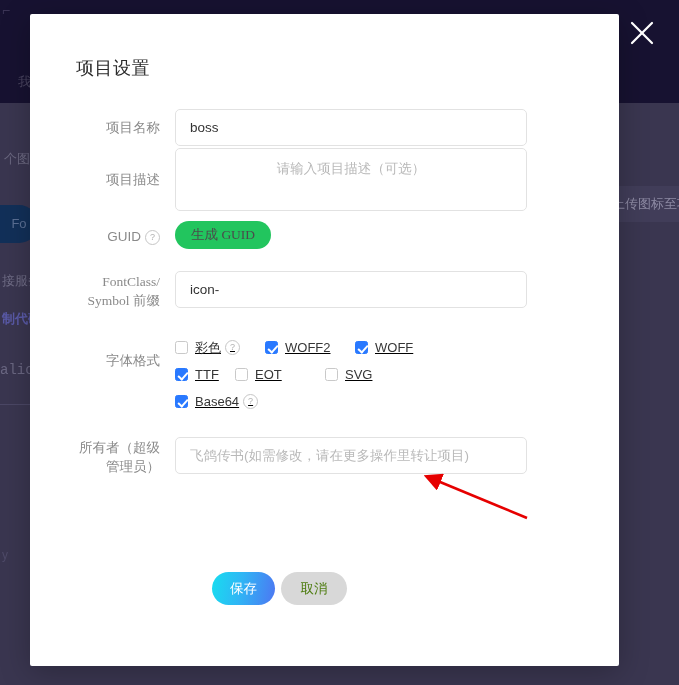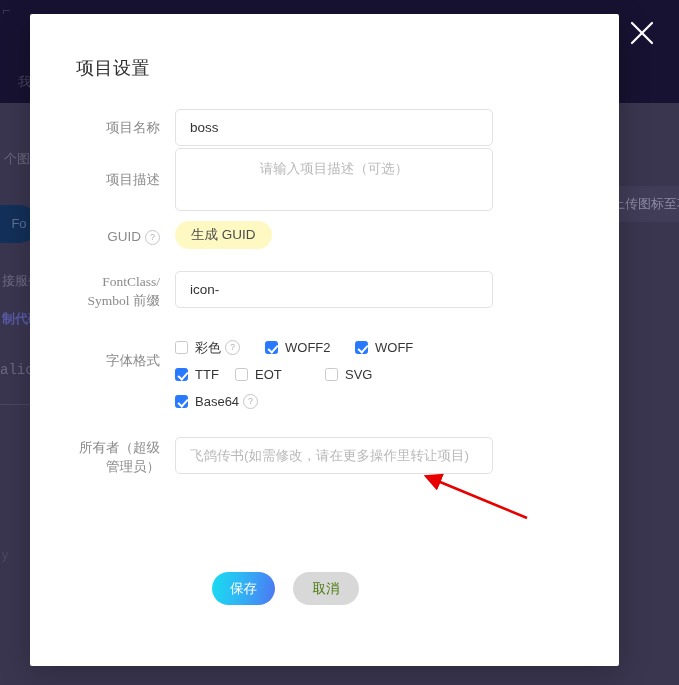--- a/index.html
+++ b/index.html
@@ -36,43 +36,43 @@
          border-radius:2px;z-index:20;box-shadow:0 6px 30px rgba(0,0,0,.25);overflow:hidden;}
   .modal-title{position:absolute;left:46px;top:42px;font-size:18px;color:#2b2b2b;letter-spacing:.5px;}
 
   .form{position:absolute;left:0;top:95px;width:100%;}
   .row{display:flex;align-items:flex-start;margin-bottom:2px;}
   .lbl{width:145px;flex:0 0 145px;text-align:right;padding-right:15px;box-sizing:border-box;
        font-size:13.5px;color:#8a8a8a;line-height:19px;padding-top:9px;}
   .lbl.two{padding-top:2px;font-family:Liberation Serif, serif;}
   .ctrl{flex:1;}
 
-  .inp{width:318px;height:37px;box-sizing:border-box;border:1px solid #e2e2e2;border-radius:5px;
+  .inp{width:352px;height:37px;box-sizing:border-box;border:1px solid #e2e2e2;border-radius:5px;
        background:#fff;padding:16px 14px;font-size:13.5px;color:#333;outline:none;
        font-family:"Liberation Sans","DejaVu Sans",sans-serif;}
   .inp::placeholder{color:#b9b9b9;}
   textarea.inp{height:63px;padding-top:10px;resize:none;line-height:19px;text-align:center;}
 
   .help{display:inline-block;width:13px;height:13px;border:1px solid #c6c6c6;border-radius:50%;
         font-size:9px;line-height:12px;text-align:center;color:#b0b0b0;vertical-align:1px;margin-left:4px;
         font-family:"Liberation Sans",sans-serif;cursor:pointer;}
 
   .guid-btn{display:inline-block;height:28px;line-height:28px;padding:0 16px;border-radius:14px;
-            background:#fef9c3;color:#4b4b4b;font-size:13.5px;cursor:pointer;user-select:none;}
-
-  .cbgrid{display:flex;flex-wrap:wrap;width:320px;}
+            background:#22c55e;color:#4b4b4b;font-size:13.5px;cursor:pointer;user-select:none;font-family:Liberation Serif, serif;}
+
+  .cbgrid{display:flex;flex-wrap:wrap;width:320px;text-decoration:underline;}
   .cbcell{width:90px;display:flex;align-items:center;height:27px;font-size:13px;color:#363636;}
   .cbcell:nth-child(4n){width:60px;}
   .box{width:13px;height:13px;border:1.5px solid #c9c9c9;border-radius:2.5px;background:#fff;
        margin-right:7px;flex:0 0 13px;box-sizing:border-box;position:relative;cursor:pointer;}
   .box.on{background:#2979ff;border-color:#2979ff;}
   .box.on:after{content:"";position:absolute;left:3.5px;top:0.5px;width:4px;height:8px;
                 border:solid #fff;border-width:0 2px 2px 0;transform:rotate(42deg);}
 
-  .btns{position:absolute;left:182px;top:558px;display:flex;gap:18px;}
+  .btns{position:absolute;left:182px;top:558px;display:flex;gap:6px;}
   .btn{height:33px;line-height:33px;border-radius:17px;font-size:13.5px;text-align:center;cursor:pointer;user-select:none;}
   .btn-save{width:63px;color:#fff;background:linear-gradient(100deg,#18ddef 0%,#2fb6f5 45%,#4d76f2 100%);}
   .btn-cancel{width:66px;color:#4d7c0f;background:#d8d8d8;}
 
   
   #arrow{position:absolute;left:0;top:0;width:679px;height:685px;pointer-events:none;z-index:60;}
 </style>
 </head>
 <body>
 

